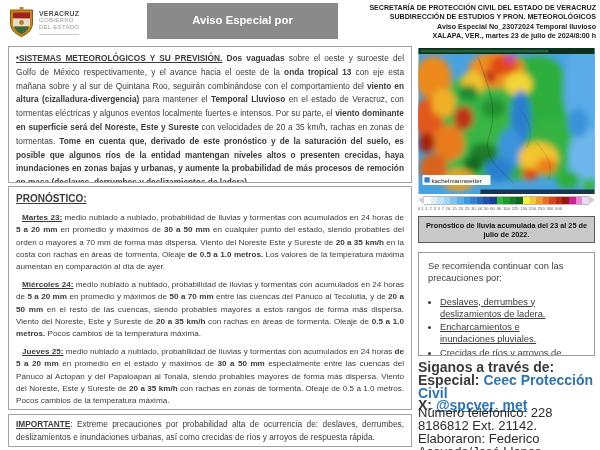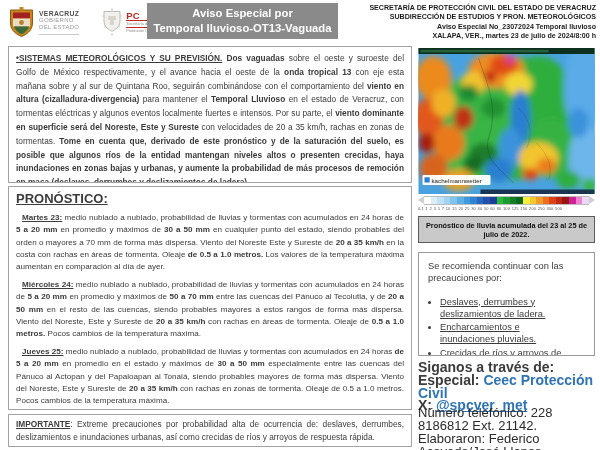--- a/index.html
+++ b/index.html
@@ -22,21 +22,21 @@
   .agency{position:absolute;right:4px;top:4px;width:262px;text-align:right;font-size:7.1px;font-weight:bold;
     line-height:9.4px;color:#1c1c1c;}
 
   
   .box{position:absolute;left:8px;width:404px;border:1px solid #a3a3a3;background:#fff;box-sizing:border-box;
     padding:5px 7px;text-align:justify;color:#3b3b3b;overflow:hidden;}
   .box-systems{top:46px;height:137px;font-size:8.3px;line-height:13.8px;}
   .box-forecast{top:186px;height:224px;font-size:8.1px;line-height:12.2px;}
   .box-important{top:414px;height:33px;font-size:8.3px;line-height:13px;padding-top:3px;}
   .box p{margin:0;}
-  .forecast-heading{font-weight:bold;text-decoration:underline;margin:1px 0 7px 0;font-size:13px;}
+  .forecast-heading{font-weight:bold;text-decoration:underline;margin:1px 0 7px 0;font-size:10px;}
   .fc-par{margin:0 0 6px 0 !important;text-indent:6px;}
   .map-wrap{position:absolute;left:418px;top:48px;width:177px;height:146px;}
   .scale-bar{position:absolute;left:418px;top:196px;width:177px;height:9px;display:flex;align-items:stretch;}
   .scale-arrow{width:0;height:0;border-top:4.5px solid transparent;border-bottom:4.5px solid transparent;}
   .scale-arrow.left{border-right:6px solid #cfcfcf;}
   .scale-arrow.right{border-left:6px solid #cfcfcf;}
   .scale-segs{flex:1;display:flex;border:1px solid #bbb;border-left:none;border-right:none;}
   .scale-seg{flex:1;}
   .scale-labels{position:absolute;left:418px;top:206px;width:177px;font-size:4px;color:#555;white-space:nowrap;
     overflow:hidden;letter-spacing:.1px;word-spacing:.5px;}
@@ -64,42 +64,24 @@
       <rect x="5" y="11.5" width="17" height="8" fill="#e8ddc8"></rect>
       <path d="M6,19.5 h15 c-1.5,4.5 -5,6.5 -7.5,7.8 c-2.5,-1.3 -6,-3.3 -7.5,-7.8 z" fill="#3a6a3a"></path>
       <rect x="11.5" y="0" width="4" height="3.4" fill="#c8871e"></rect>
       <circle cx="13.5" cy="15.5" r="2.4" fill="#b5822a"></circle>
     </svg>
     <div class="gov-text">
       <div class="l1">VERACRUZ</div>
       <div class="l2">GOBIERNO</div>
       <div class="l2">DEL ESTADO</div>
     </div>
-    <div class="pc-logo">
-      <svg width="22" height="28" viewBox="0 0 22 28">
-        <path d="M3,3.5 h16 v9.5 c0,6 -4.8,8.8 -8,10.3 c-3.2,-1.5 -8,-4.3 -8,-10.3 z" fill="#f2f0ec" stroke="#bdbbb5" stroke-width="1"></path>
-        <circle cx="11" cy="1.5" r="1" fill="#cfcdc7"></circle>
-        <circle cx="2" cy="8" r="0.8" fill="#cfcdc7"></circle>
-        <circle cx="20" cy="8" r="0.8" fill="#cfcdc7"></circle>
-        <circle cx="3.5" cy="18" r="0.8" fill="#cfcdc7"></circle>
-        <circle cx="18.5" cy="18" r="0.8" fill="#cfcdc7"></circle>
-        <circle cx="11" cy="26.5" r="1" fill="#cfcdc7"></circle>
-        <path d="M7,8 h8 v4 h-8 z M9,12 h4 v5 h-4 z" fill="#d8d5cf"></path>
-      </svg>
-      <div class="pc-txt">
-        <div class="pc">PC</div>
-        <div class="sub">Secretaría de</div>
-        <div class="sub">Protección Civil</div>
-      </div>
-    </div>
   </div>
 
   <div class="title-box">
     <div>Aviso Especial por</div>
-    <div>Temporal lluvioso-OT13-Vaguada</div>
   </div>
 
   <div class="agency">
     <div>SECRETARÍA DE PROTECCIÓN CIVIL DEL ESTADO DE VERACRUZ</div>
     <div>SUBDIRECCIÓN DE ESTUDIOS Y PRON. METEOROLÓGICOS</div>
     <div>Aviso Especial No_23072024 Temporal lluvioso</div>
     <div>XALAPA, VER., martes 23 de julio de 2024/8:00 h</div>
   </div>
 
   <div class="box box-systems">

